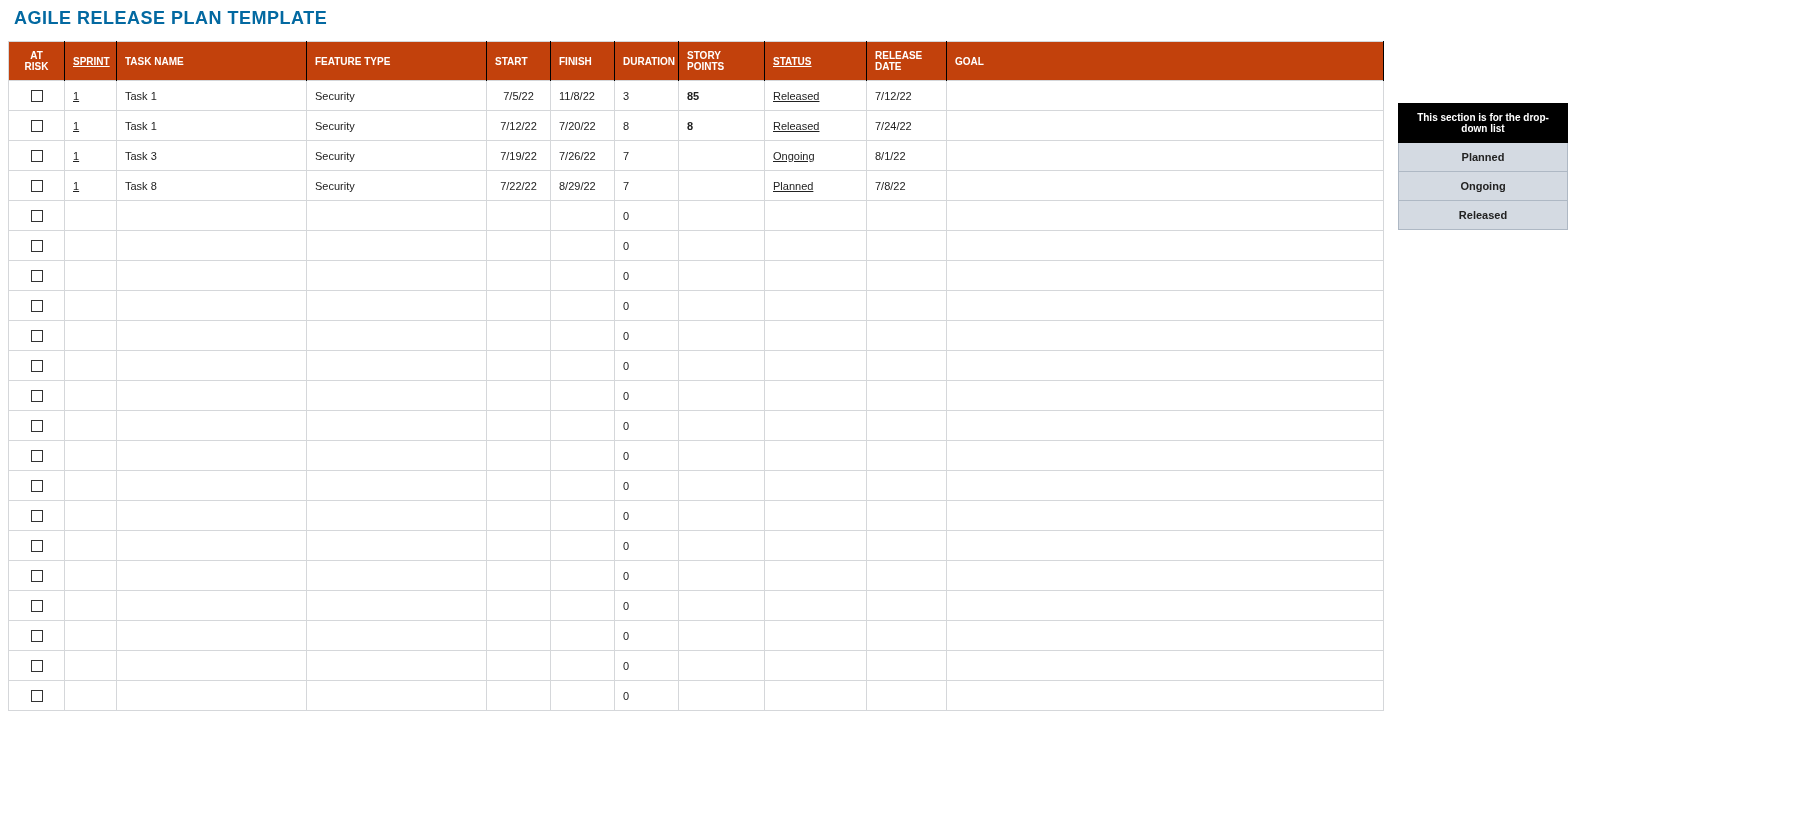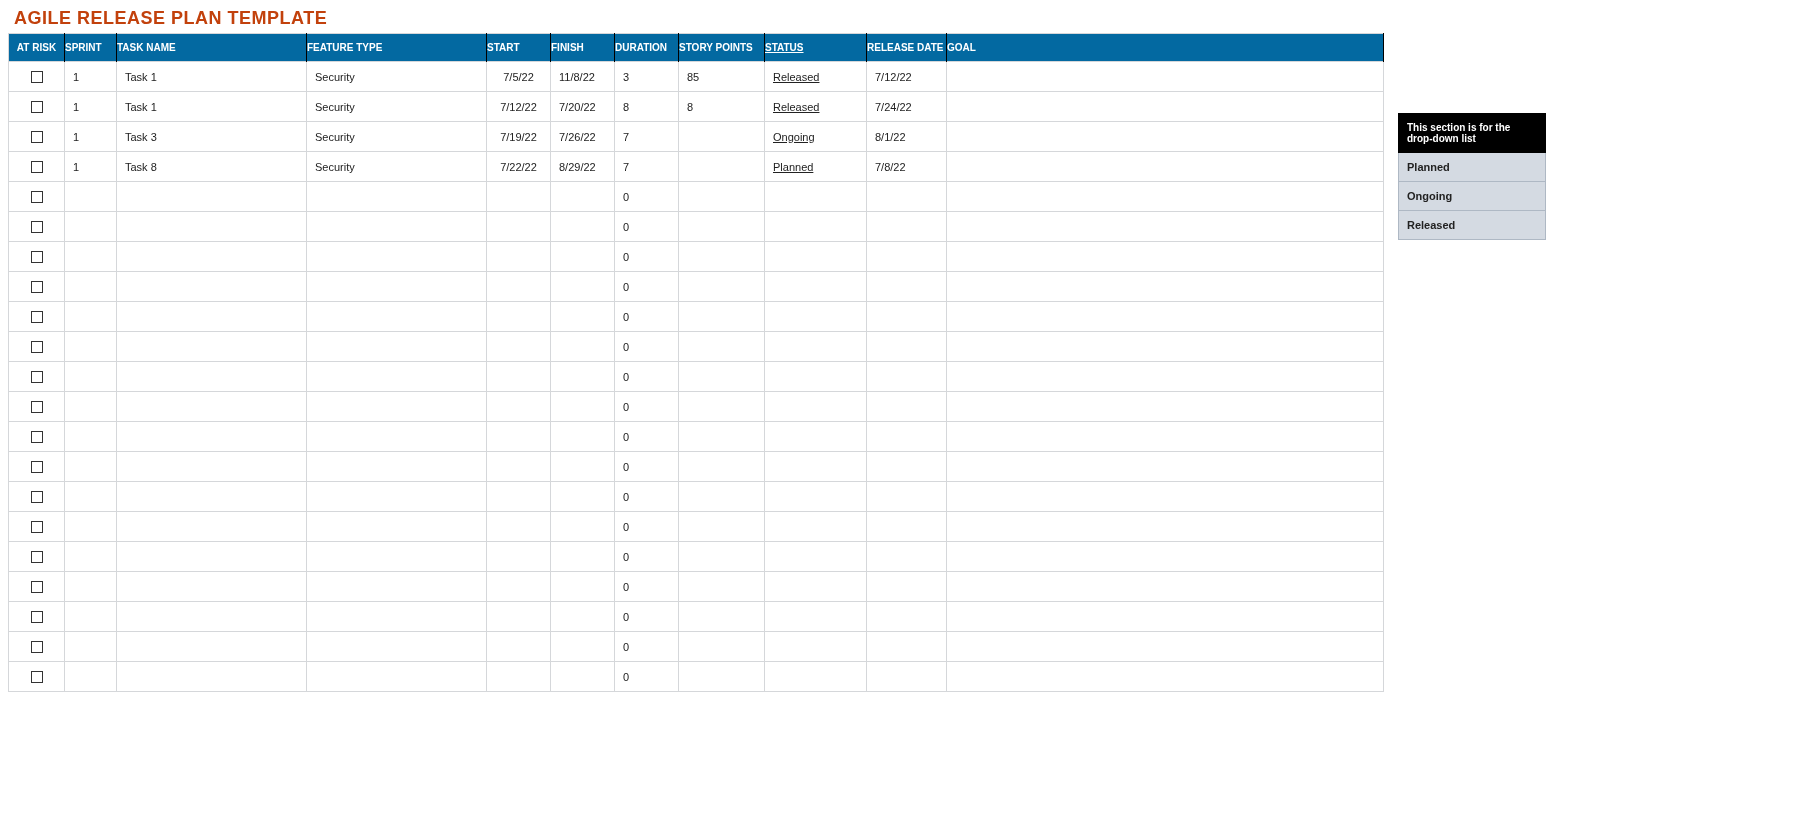--- a/index.html
+++ b/index.html
@@ -7,78 +7,79 @@
     font-family: "Century Gothic", "Futura", Arial, sans-serif;
     font-size: 12px;
     background: #ffffff;
     margin: 0;
     padding: 8px;
     color: #333;
   }
   .page-title {
     font-size: 18px;
     font-weight: bold;
-    color: #c2410c;
+    color: #0369a1;
     letter-spacing: 0.5px;
-    margin: 0 0 4px 6px;
+    margin: 0 0 12px 6px;
   }
   .layout {
     display: flex;
     align-items: flex-start;
     gap: 14px;
   }
   .main-table {
     border-collapse: collapse;
     width: 1376px;
     table-layout: fixed;
     border: 1px solid #d5d7da;
   }
   .main-table th {
-    background: #0369a1;
+    background: #c2410c;
     color: #fff;
     font-weight: bold;
     font-size: 10px;
     text-align: left;
-    padding: 8px 0;
+    padding: 8px 8px;
     border-right: 1px solid #000;
     text-transform: uppercase;
   }
   .main-table td {
     border: 1px solid #d5d7da;
     padding: 6px 8px;
     height: 30px;
     font-size: 11px;
     color: #222;
     vertical-align: middle;
     white-space: nowrap;
     overflow: hidden;
   }
   .col-atrisk { width: 56px; text-align: center; }
-  .col-sprint { width: 52px; }
+  .col-sprint { width: 52px; text-decoration: underline; }
   .col-task   { width: 190px; }
   .col-feat   { width: 180px; }
   .col-start  { width: 64px; text-align: center; }
   .col-finish { width: 64px; }
   .col-dur    { width: 64px; }
-  .col-sp     { width: 86px; }
+  .col-sp     { width: 86px; font-weight: bold; }
   .col-status { width: 102px; text-decoration: underline; }
   .col-rel    { width: 80px; }
   .col-goal   { width: auto; }
   .main-table th.col-atrisk,
   .main-table td.col-atrisk { text-align: center; }
   .chk {
     display: inline-block;
     width: 12px; height: 12px;
     border: 1.4px solid #333;
     background: #fff;
     vertical-align: middle;
   }
   .legend {
-    width: 148px;
-    margin-top: 80px;
+    width: 170px;
+    margin-top: 62px;
+    text-align: center;
   }
   .legend-header {
     background: #000;
     color: #fff;
     font-weight: bold;
     font-size: 10px;
     padding: 8px 8px;
     border: 1px solid #000;
   }
   .legend-item {

